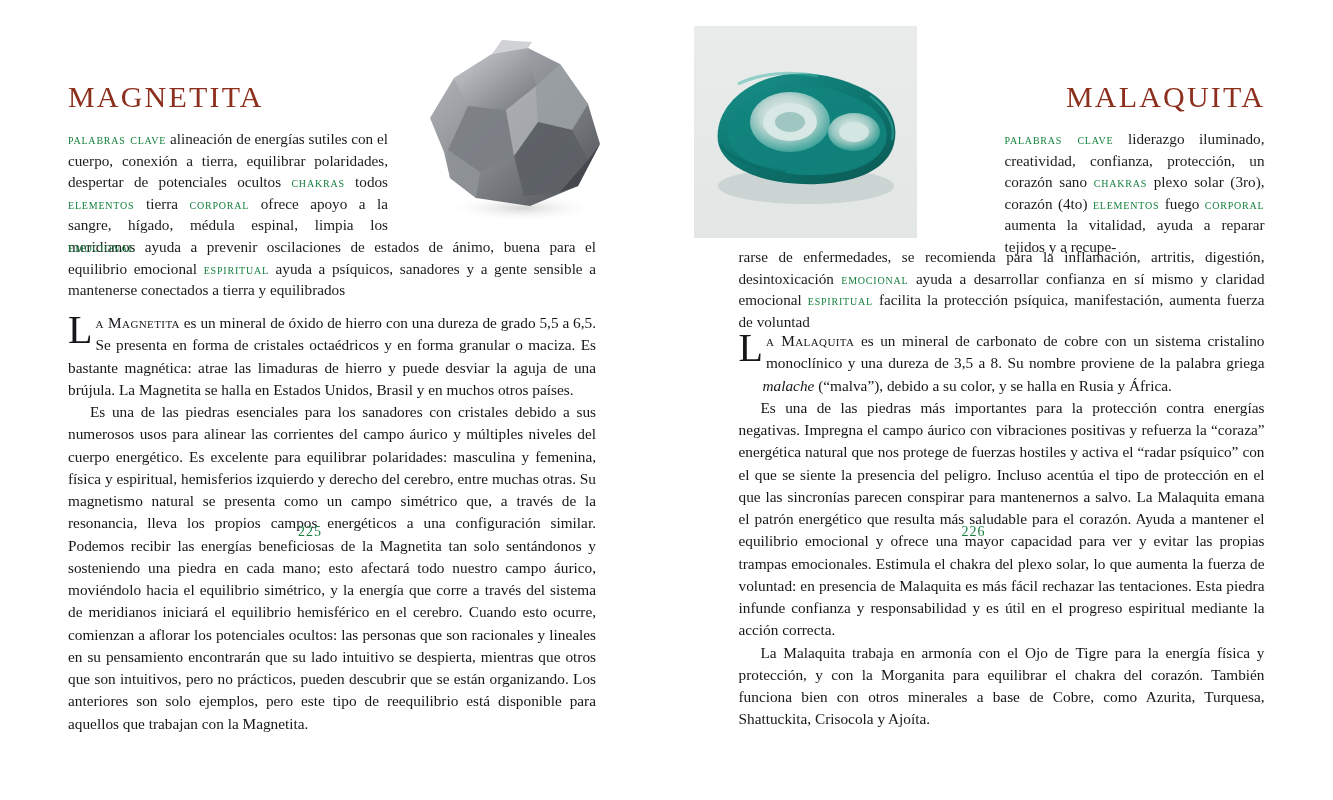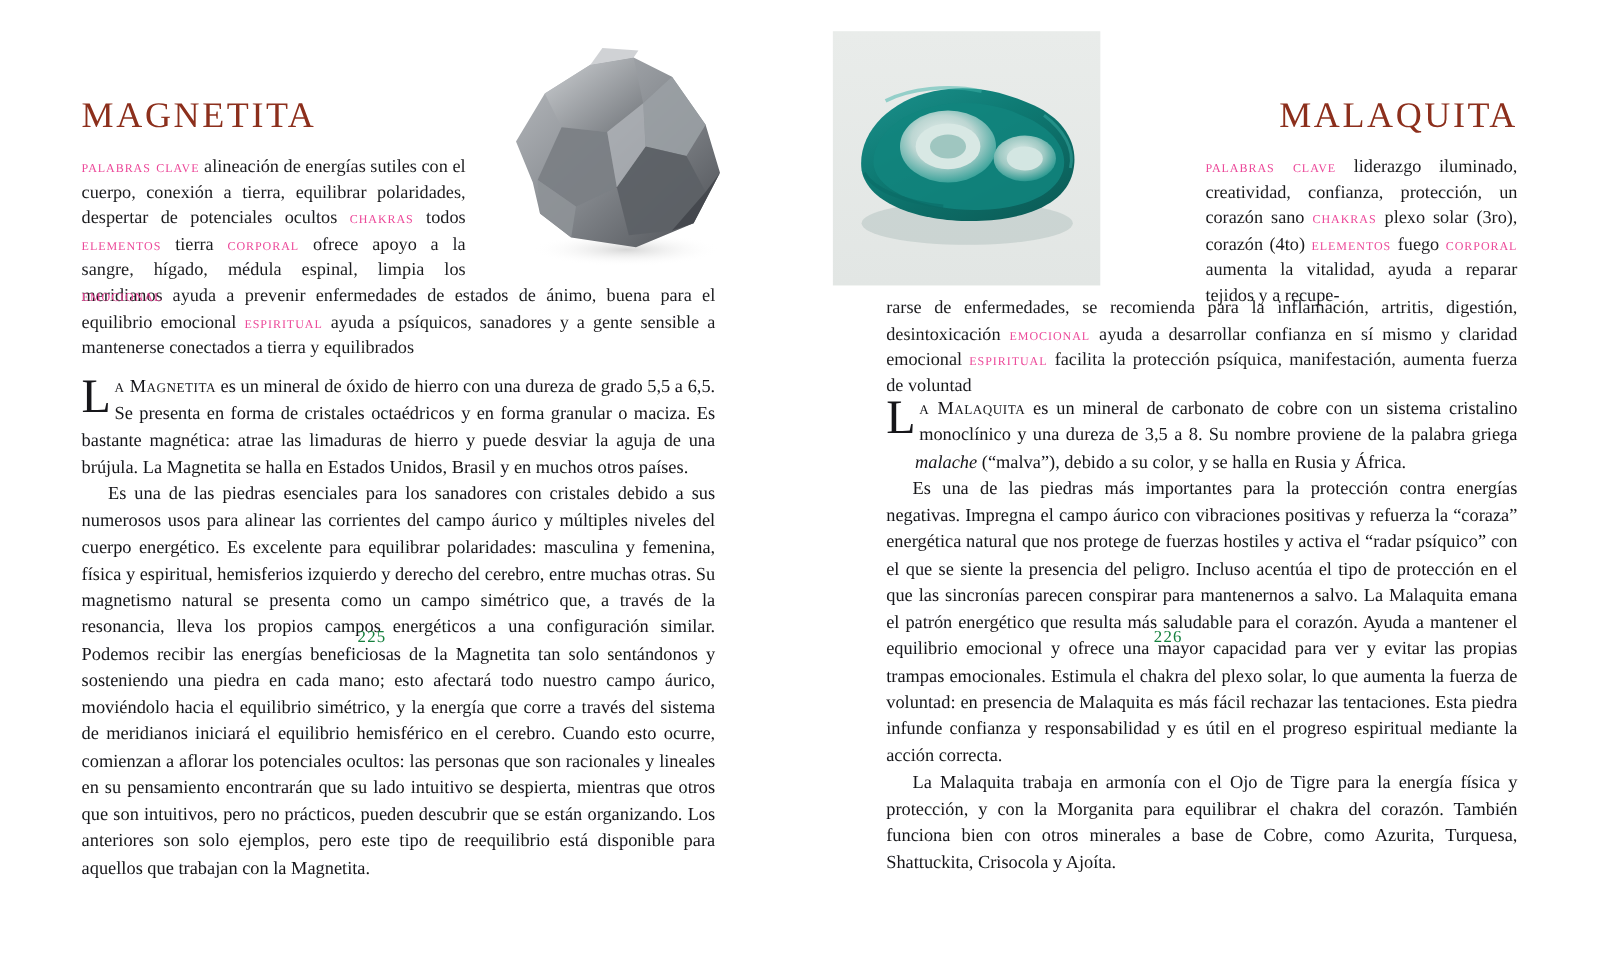--- a/index.html
+++ b/index.html
@@ -103,21 +103,21 @@
     top: 236px;
     width: 528px;
   }
   .kw-right-wide {
     position: absolute;
     left: 72px;
     top: 246px;
     width: 526px;
   }
   .label {
-    color: #ec4899;
+    color: #15803d;
     font-variant: small-caps;
     letter-spacing: 0.8px;
     font-size: 14.4px;
     text-transform: lowercase;
   }
   .label::first-letter { }
 
   
   .body {
     position: absolute;
@@ -215,21 +215,21 @@
       <span class="label">CHAKRAS</span>
       <span>todos</span>
       <span class="label">ELEMENTOS</span>
       <span>tierra</span>
       <span class="label">CORPORAL</span>
       <span>ofrece apoyo a la sangre, hígado, médula espinal, limpia los meridianos</span>
     </div>
 
     <div class="keywords kw-left-wide">
       <span class="label">EMOCIONAL</span>
-      <span>ayuda a prevenir enfermedades de estados de ánimo, buena para el equilibrio emocional</span>
+      <span>ayuda a prevenir oscilaciones de estados de ánimo, buena para el equilibrio emocional</span>
       <span class="label">ESPIRITUAL</span>
       <span>ayuda a psíquicos, sanadores y a gente sensible a mantenerse conectados a tierra y equilibrados</span>
     </div>
 
     <div class="body body-left">
       <p class="first">
         <span class="dropcap">L</span><span class="smallcaps">a Magnetita</span><span> es un mineral de óxido de hierro con una dureza de grado 5,5 a 6,5. Se presenta en forma de cristales octaédricos y en forma granular o maciza. Es bastante magnética: atrae las limaduras de hierro y puede desviar la aguja de una brújula. La Magnetita se halla en Estados Unidos, Brasil y en muchos otros países.</span>
       </p>
       <p>Es una de las piedras esenciales para los sanadores con cristales debido a sus numerosos usos para alinear las corrientes del campo áurico y múltiples niveles del cuerpo energético. Es excelente para equilibrar polaridades: masculina y femenina, física y espiritual, hemisferios izquierdo y derecho del cerebro, entre muchas otras. Su magnetismo natural se presenta como un campo simétrico que, a través de la resonancia, lleva los propios campos energéticos a una configuración similar. Podemos recibir las energías beneficiosas de la Magnetita tan solo sentándonos y sosteniendo una piedra en cada mano; esto afectará todo nuestro campo áurico, moviéndolo hacia el equilibrio simétrico, y la energía que corre a través del sistema de meridianos iniciará el equilibrio hemisférico en el cerebro. Cuando esto ocurre, comienzan a aflorar los potenciales ocultos: las personas que son racionales y lineales en su pensamiento encontrarán que su lado intuitivo se despierta, mientras que otros que son intuitivos, pero no prácticos, pueden descubrir que se están organizando. Los anteriores son solo ejemplos, pero este tipo de reequilibrio está disponible para aquellos que trabajan con la Magnetita.</p>
     </div>

